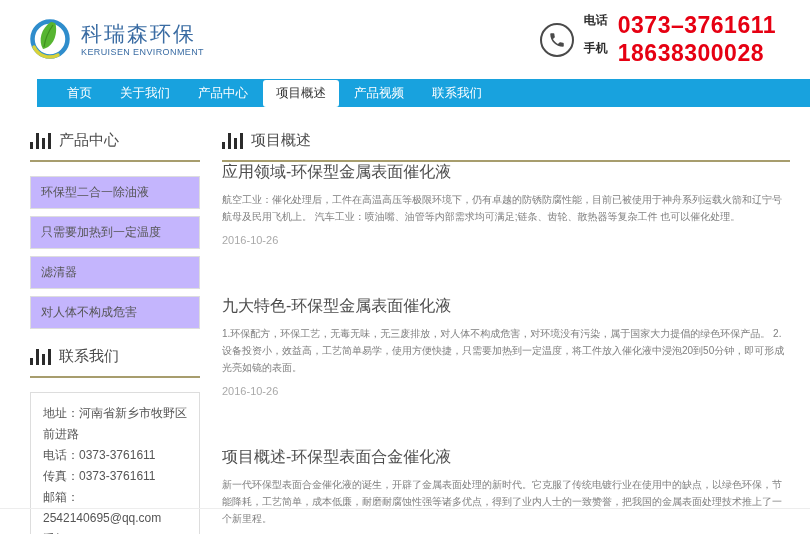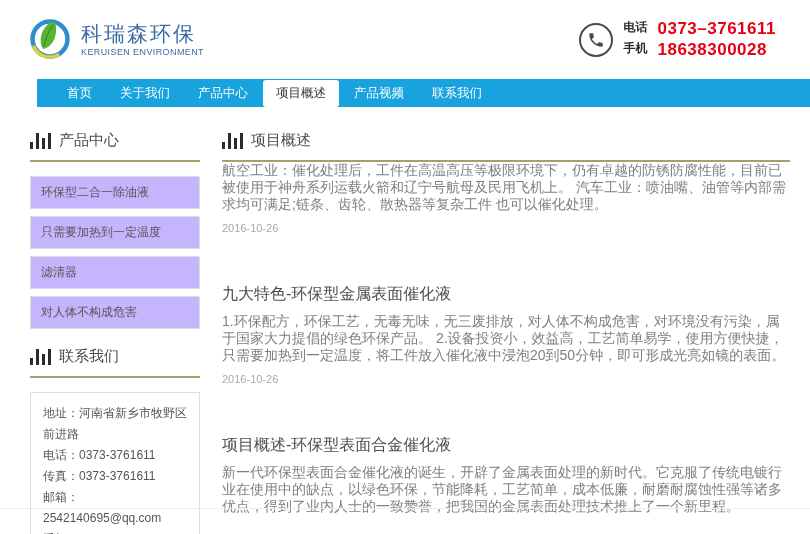--- a/index.html
+++ b/index.html
@@ -11,21 +11,21 @@
     padding:0 34px 0 28px; background:#fff; }
   .logo { display:flex; align-items:center; gap:9px; cursor:pointer; }
   .logo-cn { font-size:21px; color:#3a6ca3; letter-spacing:2px; line-height:1.15; }
   .logo-en { font-size:9px; color:#3a6ca3; letter-spacing:0.4px; }
   .hdr-contact { display:flex; align-items:center; gap:10px; }
   .phone-circle { width:34px; height:34px; border:2px solid #4a4a4a; border-radius:50%;
     display:flex; align-items:center; justify-content:center; flex:none; }
   .hdr-rows { display:flex; flex-direction:column; gap:1px; }
   .hdr-row { display:flex; align-items:flex-start; gap:8px; }
   .hdr-label { font-size:12px; color:#2b2b2b; font-weight:bold; width:26px; }
-  .hdr-number { font-size:17px; font-weight:bold; color:#e60012; letter-spacing:0.5px; }
+  .hdr-number { font-size:23px; font-weight:bold; color:#e60012; letter-spacing:0.5px; }
 
   
   .nav { height:28px; background:#18a2de; display:flex; align-items:center; padding:0 16px;margin-left:37px; }
   .nav-item { color:#fff; font-size:12.5px; padding:5px 13px; margin:0 1px; cursor:pointer;
     border-radius:3px; white-space:nowrap; }
   .nav-item.active { background:#fff; color:#333; }
 
   
   .page { display:flex; padding:24px 20px 0 30px; align-items:flex-start; }
   .sidebar { width:170px; flex:none; }
@@ -45,21 +45,21 @@
   .side-item { border:1px solid #ddd; background:#c4b5fd; padding:7px 10px; font-size:12px;
     color:#555; margin-bottom:7px; cursor:pointer; }
 
   .contact-box { border:1px solid #ddd; margin-top:14px; padding:10px 12px;
     font-size:12px; color:#555; line-height:21px; }
 
   
   .article { margin-bottom:50px; }
   .article:first-of-type { margin-top:14px; }
   .article-title { font-size:16px; color:#4d4d4d; margin-bottom:8px; cursor:pointer; }
-  .article-text { font-size:14px; color:#7f7f7f; line-height:17px; margin-bottom:9px; }
+  .article-text { font-size:10px; color:#7f7f7f; line-height:17px; margin-bottom:9px; }
   .article-date { font-size:11px; color:#a9a9a9; }
 
   .footer-line { position:absolute; left:0; right:0; top:508px; height:1px; background:#ededed; }
 </style>
 </head>
 <body>
 
 <div class="header">
   <div class="logo">
     <span>
@@ -166,20 +166,21 @@
       <span class="bars">
           <i></i>
           <i></i>
           <i></i>
           <i></i>
         </span>
       <span class="section-title">项目概述</span>
     </div>
 
       <div class="article">
+        <div class="article-title">应用领域-环保型金属表面催化液</div>
         <div class="article-text">航空工业：催化处理后，工件在高温高压等极限环境下，仍有卓越的防锈防腐性能，目前已被使用于神舟系列运载火箭和辽宁号航母及民用飞机上。 汽车工业：喷油嘴、油管等内部需求均可满足;链条、齿轮、散热器等复杂工件 也可以催化处理。</div>
         <div class="article-date">2016-10-26</div>
       </div>
 
       <div class="article">
         <div class="article-title">九大特色-环保型金属表面催化液</div>
         <div class="article-text">1.环保配方，环保工艺，无毒无味，无三废排放，对人体不构成危害，对环境没有污染，属于国家大力提倡的绿色环保产品。 2.设备投资小，效益高，工艺简单易学，使用方便快捷，只需要加热到一定温度，将工件放入催化液中浸泡20到50分钟，即可形成光亮如镜的表面。</div>
         <div class="article-date">2016-10-26</div>
       </div>
 

